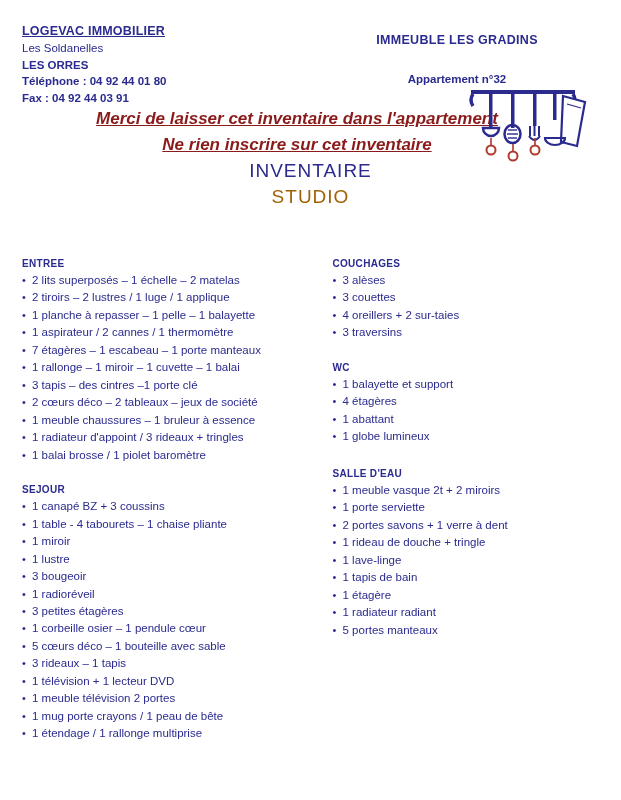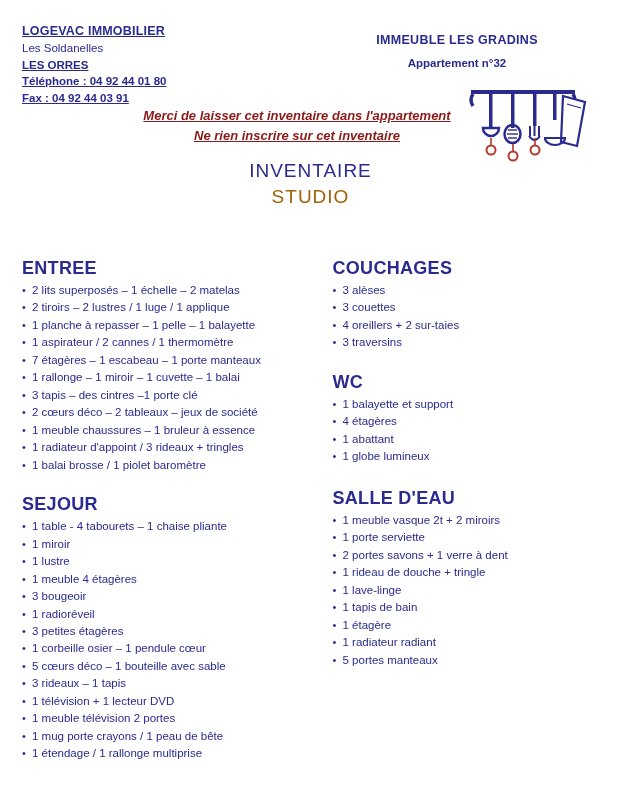--- a/index.html
+++ b/index.html
@@ -41,52 +41,51 @@
     text-decoration: underline;
     color: #2a2a8f;
     letter-spacing: .2px;
   }
   .agency-line {
     font-size: 11.5px;
     color: #2a2a8f;
   }
   .agency-line.bold {
     font-weight: bold;
-    text-decoration: underline;
   }
   .building {
     position: absolute;
     left: 310px;
     top: 15px;
     width: 250px;
     text-align: center;
   }
   .building-name {
     font-weight: bold;
     font-size: 12.5px;
     letter-spacing: .3px;
   }
   .building-apt {
     font-weight: bold;
     font-size: 11.5px;
-    margin-top: 10px;
+    margin-top: 26px;
   }
 
   .notice {
     position: absolute;
     left: 60px;
     top: 88px;
     width: 430px;
     text-align: center;
     color: #8b1a1a;
   }
   .notice div {
     font-weight: bold;
     font-style: italic;
-    font-size: 13px;
+    font-size: 17px;
     text-decoration: underline;
     line-height: 1.5;
   }
 
   
   .utensils {
     position: absolute;
     right: 6px;
     top: 58px;
     width: 130px;
@@ -131,21 +130,21 @@
     padding-left: 22px;
   }
   .section {
     margin-bottom: 0;
   }
   .section + .section {
     margin-top: 20px;
   }
   .section-title {
     font-weight: bold;
-    font-size: 18px;
+    font-size: 10px;
     color: #2a2a8f;
     margin-bottom: 3px;
     letter-spacing: .3px;
   }
   ul.items {
     list-style: none;
     margin: 0;
     padding: 0;
   }
   ul.items li {
@@ -249,24 +248,24 @@
           <li>2 cœurs déco – 2 tableaux – jeux de société</li>
           <li>1 meuble chaussures – 1 bruleur à essence</li>
           <li>1 radiateur d'appoint / 3 rideaux + tringles</li>
           <li>1 balai brosse / 1 piolet baromètre</li>
         </ul>
       </div>
 
       <div class="section">
         <div class="section-title">SEJOUR</div>
         <ul class="items">
+          <li>1 canapé BZ  + 3 coussins</li>
           <li>1 table  - 4 tabourets – 1 chaise pliante</li>
           <li>1 miroir</li>
           <li>1 lustre</li>
-          <li>1 meuble 4 étagères</li>
           <li>3 bougeoir</li>
           <li>1 radioréveil</li>
           <li>3 petites étagères</li>
           <li>1 corbeille osier – 1 pendule cœur</li>
           <li>5 cœurs déco – 1 bouteille avec sable</li>
           <li>3 rideaux – 1 tapis</li>
           <li>1 télévision + 1 lecteur DVD</li>
           <li>1 meuble télévision 2 portes</li>
           <li>1 mug porte crayons / 1 peau de bête</li>
           <li>1 étendage / 1 rallonge multiprise</li>

